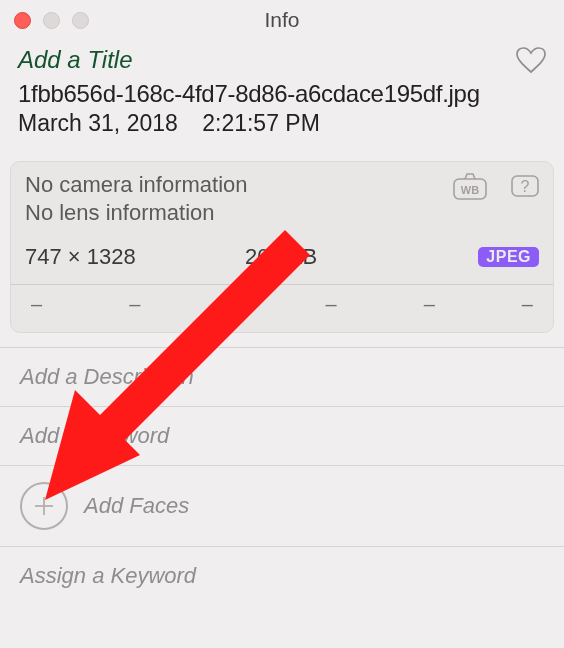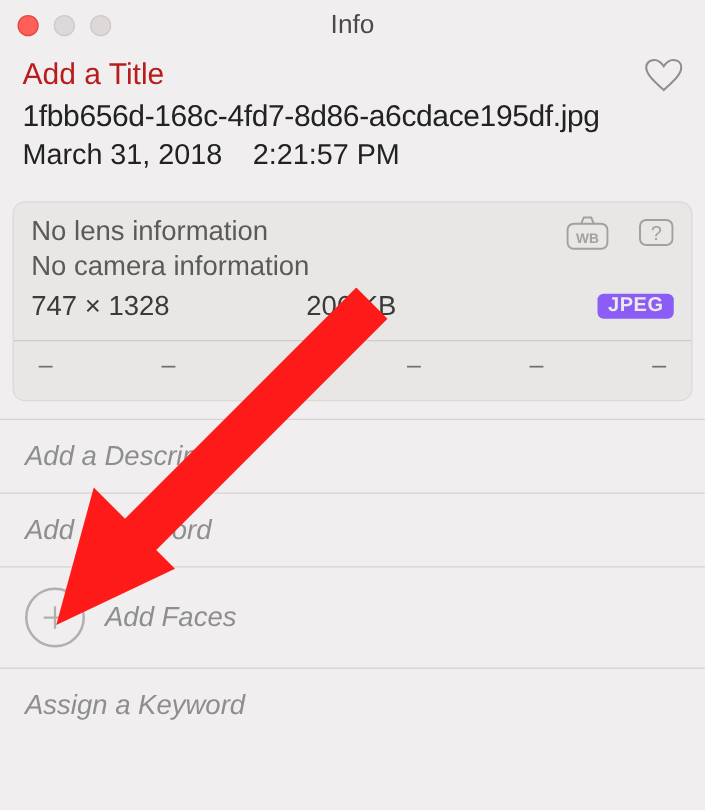--- a/index.html
+++ b/index.html
@@ -34,21 +34,22 @@
   .header {
     padding: 6px 18px 10px 18px;
   }
   .title-row {
     display: flex;
     align-items: center;
     justify-content: space-between;
   }
   .placeholder-title {
     font-size: 24px;
-    color: #b91c1c;
+    font-style: italic;
+    color: #14532d;
     flex: 1;
     cursor: text;
   }
   .heart svg { display:block; }
   .filename {
     font-size: 24px;
     color: #222;
     margin-top: 6px;
     letter-spacing: -0.3px;
   }
@@ -77,21 +78,21 @@
   .cam-line {
     font-size: 22px;
     color: #5a5a5a;
     margin-bottom: 2px;
   }
   .spec-row {
     display: flex;
     align-items: center;
     font-size: 22px;
     color: #3a3a3a;
-    margin-top: 6px;
+    margin-top: 18px;
   }
   .spec-dim { width: 220px; }
   .spec-size { flex: 1; }
   .jpeg-badge {
     background: #8b5cf6;
     color: #eceae9;
     font-size: 16px;
     font-weight: 600;
     border-radius: 5px;
     padding: 1px 8px;
@@ -177,22 +178,22 @@
         <text x="17" y="22" text-anchor="middle" font-size="11" fill="#a3a09e" font-family="Helvetica" font-weight="600">WB</text>
       </svg>
     </span>
     <span>
       <svg width="28" height="28" viewBox="0 0 28 28">
         <rect x="1" y="4" width="26" height="20" rx="5" fill="none" stroke="#a3a09e" stroke-width="1.6"></rect>
         <text x="14" y="20" text-anchor="middle" font-size="16" fill="#a3a09e" font-family="Helvetica">?</text>
       </svg>
     </span>
   </div>
+  <div class="cam-line">No camera information</div>
   <div class="cam-line">No lens information</div>
-  <div class="cam-line">No camera information</div>
   <div class="spec-row">
     <div class="spec-dim">747 × 1328</div>
     <div class="spec-size">206 KB</div>
     <div class="jpeg-badge">JPEG</div>
   </div>
   <hr class="divider">
   <div class="dash-row">
     <span>–</span>
     <span>–</span>
     <span>–</span>

